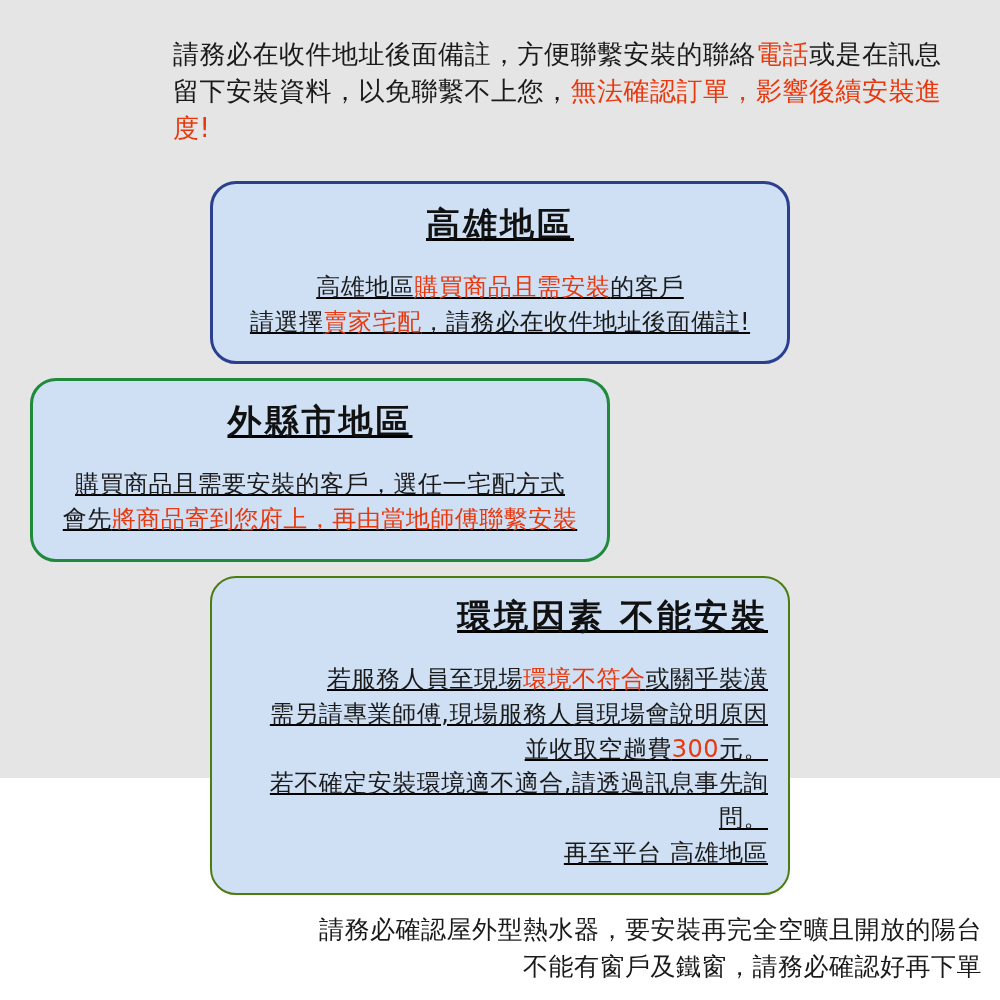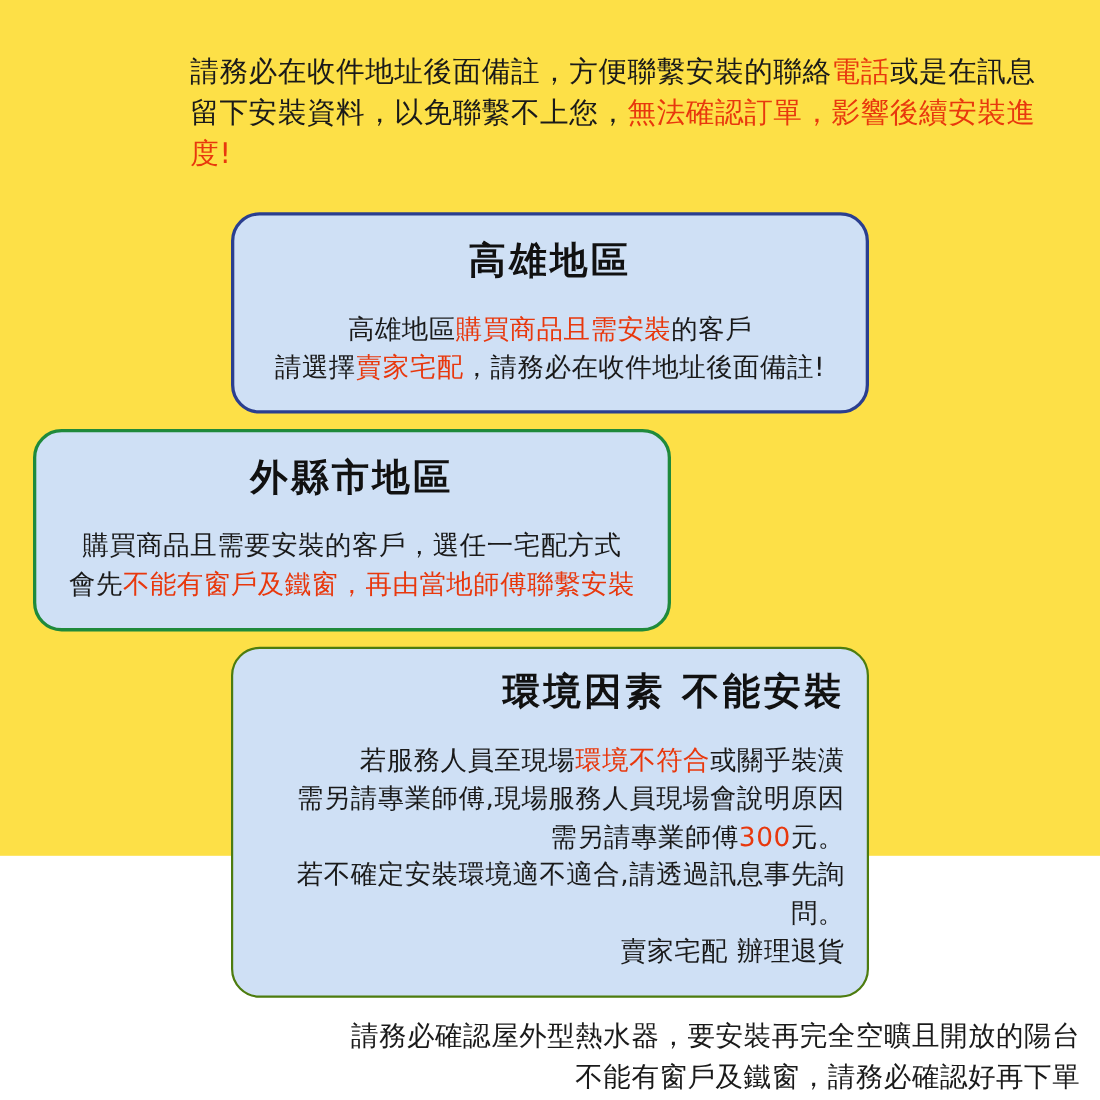--- a/index.html
+++ b/index.html
@@ -10,41 +10,42 @@
   body {
     width: 1000px;
     height: 1000px;
     font-family: "DejaVu Sans", "Liberation Sans", sans-serif;
     overflow: hidden;
   }
   .page {
     position: relative;
     width: 1000px;
     height: 778px;
-    background: #fde047;
+    background: #e5e5e5;
     box-sizing: border-box;
-    padding: 34px 18px 18px 18px;
+    padding: 22px 18px 18px 18px;
   }
   .notice {
     margin: 0 0 18px 0;
     padding: 14px 20px 16px 155px;
     box-sizing: border-box;
     font-size: 26px;
     line-height: 1.42;
     color: #1a1a1a;
     letter-spacing: 0.5px;
   }
   .notice .em { color: #e8380d; }
 
   .card {
     border-radius: 26px;
     background: #cfe0f5;
     box-sizing: border-box;
     margin: 0 auto 14px auto;
     text-align: center;
+    text-decoration: underline;
   }
   .card-kh {
     width: 580px;
     border: 3px solid #2b3f8f;
     padding: 18px 20px 22px 20px;
   }
   .card-out {
     width: 580px;
     border: 3px solid #1f8a3b;
     padding: 18px 20px 22px 20px;
@@ -96,32 +97,32 @@
     <div class="card-body">
         <span class="line"><span>高雄地區</span><span class="em">購買商品且需安裝</span><span>的客戶</span></span>
         <span class="line"><span>請選擇</span><span class="em">賣家宅配</span><span>，請務必在收件地址後面備註!</span></span>
       </div>
   </div>
 
   <div class="card card-out">
     <div class="card-title">外縣市地區</div>
     <div class="card-body">
         <span class="line"><span>購買商品且需要安裝的客戶，選任一宅配方式</span></span>
-        <span class="line"><span>會先</span><span class="em">不能有窗戶及鐵窗，再由當地師傅聯繫安裝</span></span>
+        <span class="line"><span>會先</span><span class="em">將商品寄到您府上，再由當地師傅聯繫安裝</span></span>
       </div>
   </div>
 
   <div class="card card-env">
     <div class="card-title">環境因素 不能安裝</div>
     <div class="card-body">
         <span class="line"><span>若服務人員至現場</span><span class="em">環境不符合</span><span>或關乎裝潢</span></span>
         <span class="line"><span>需另請專業師傅,現場服務人員現場會說明原因</span></span>
-        <span class="line"><span>需另請專業師傅</span><span class="em">300</span><span>元。</span></span>
+        <span class="line"><span>並收取空趟費</span><span class="em">300</span><span>元。</span></span>
         <span class="line"><span>若不確定安裝環境適不適合,請透過訊息事先詢問。</span></span>
-        <span class="line"><span>賣家宅配 辦理退貨</span></span>
+        <span class="line"><span>再至平台 高雄地區</span></span>
       </div>
   </div>
 
   <div class="footer">
     <span class="line">請務必確認屋外型熱水器，要安裝再完全空曠且開放的陽台</span>
     <span class="line">不能有窗戶及鐵窗，請務必確認好再下單</span>
   </div>
 
 </div>
 

